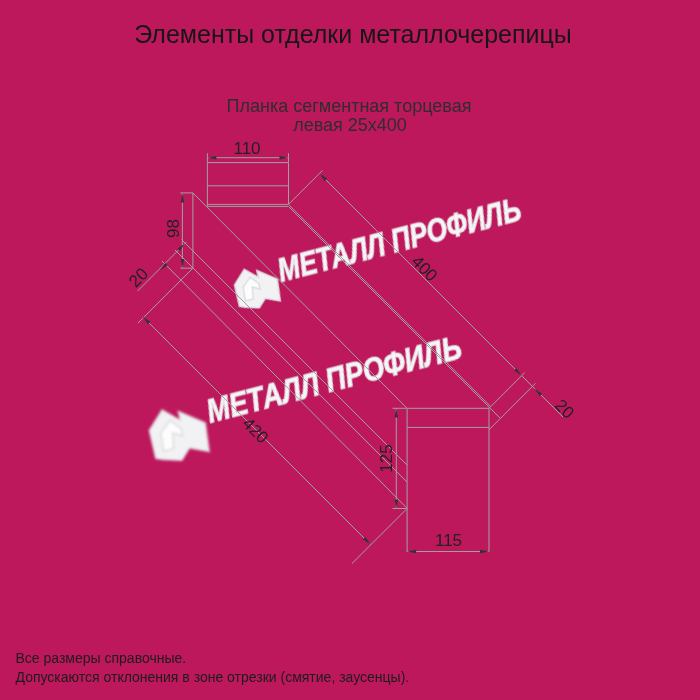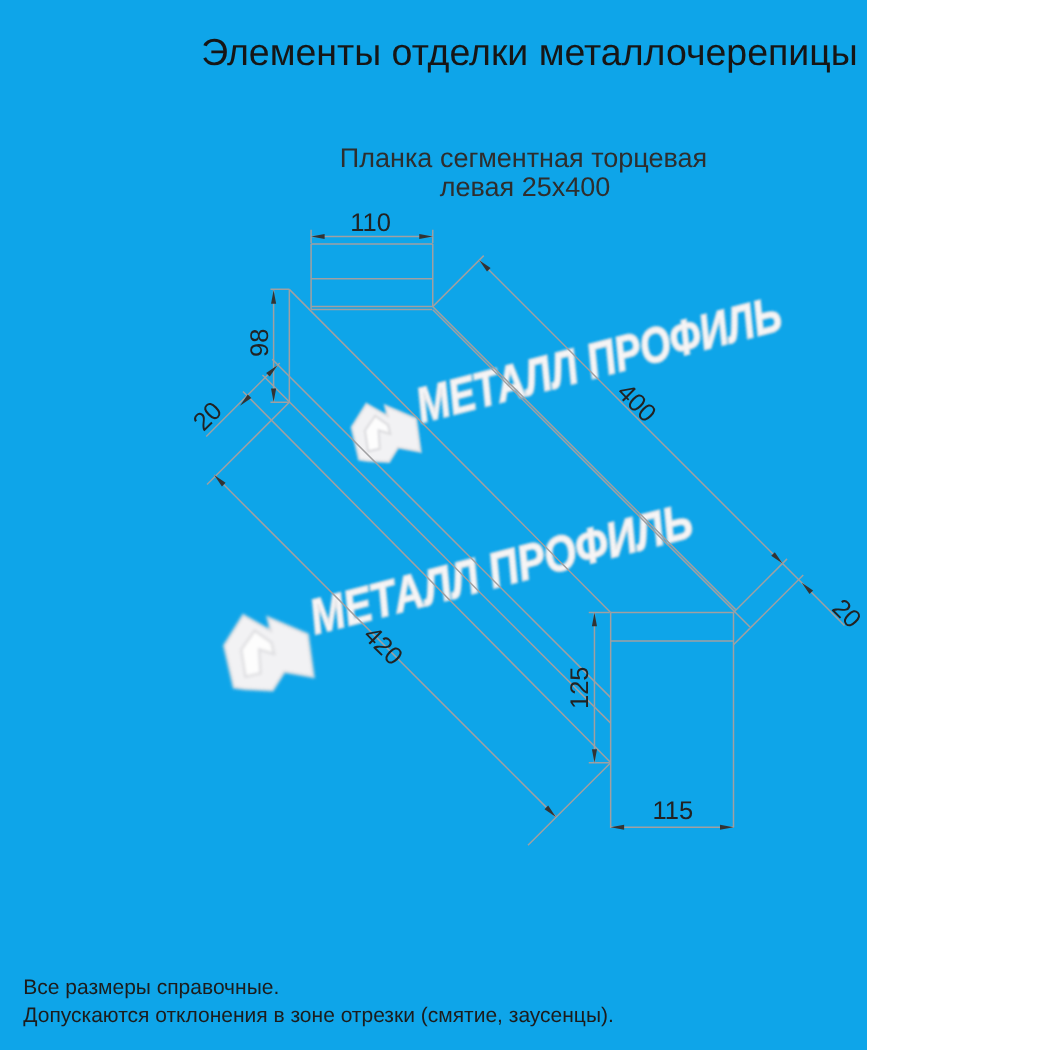--- a/index.html
+++ b/index.html
@@ -1,16 +1,16 @@
 <!DOCTYPE html>
 <html><head>
 <meta charset="utf-8">
 <style>
 html,body{margin:0;padding:0;background:#fff;-webkit-font-smoothing:antialiased;}
-#page{width:578px;height:700px;position:relative;background:#0ea5e9;overflow:hidden;
+#page{width:700px;height:700px;position:relative;background:#be185d;overflow:hidden;
 font-family:"Liberation Sans", sans-serif;}
 svg{position:absolute;left:0;top:0;}
 text{font-family:"Liberation Sans", sans-serif;}
 </style>
 </head>
 <body>
 <div id="page">
 <svg width="700" height="700" viewBox="0 0 700 700">
 <defs>
 <polygon id="ar" points="0,0 -9,-1.7 -9,1.7" fill="#333"></polygon>

